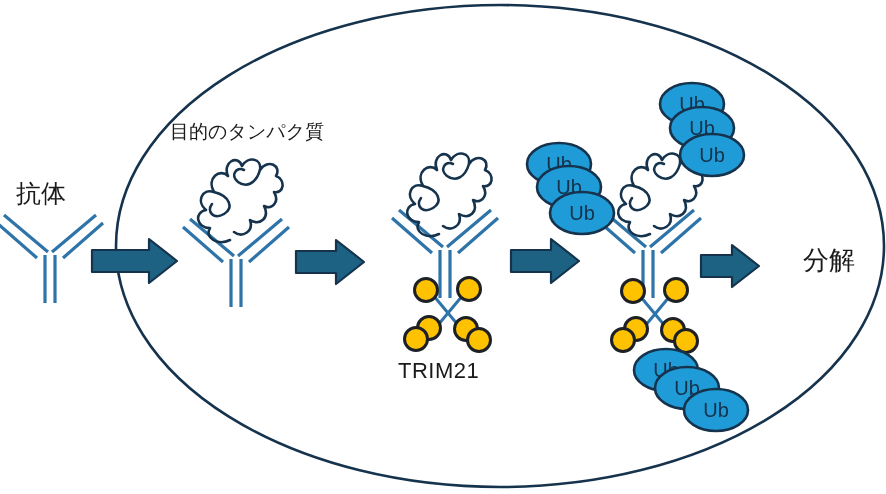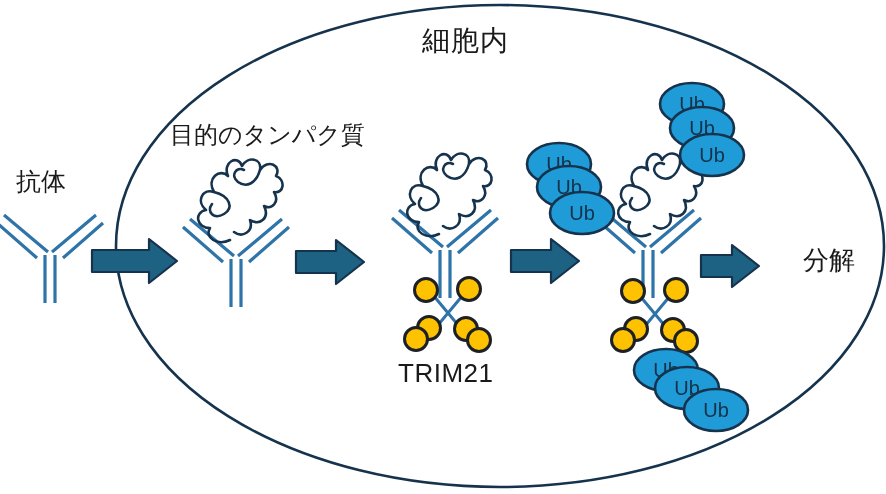--- a/index.html
+++ b/index.html
@@ -12,24 +12,24 @@
     overflow: hidden;
   }
   .canvas svg { position: absolute; left: 0; top: 0; }
   .label {
     position: absolute;
     color: var(--text, #1a1a1a);
     white-space: nowrap;
     line-height: 1.1;
     font-family: "Liberation Sans", sans-serif;
   }
-  .lbl-antibody        { left: 16px;  top: 168px; font-size: 25px; }
+  .lbl-antibody        { left: 16px;  top: 180px; font-size: 25px; }
   .lbl-cell            { left: 422px; top: 26px;  font-size: 28px; letter-spacing: 1px; }
-  .lbl-target-protein  { left: 170px; top: 122px; font-size: 24px; }
-  .lbl-trim21          { left: 398px; top: 359px; font-size: 26px; letter-spacing: 0.5px; }
+  .lbl-target-protein  { left: 170px; top: 122px; font-size: 19px; }
+  .lbl-trim21          { left: 398px; top: 359px; font-size: 22px; letter-spacing: 0.5px; }
   .lbl-degradation     { left: 779px; top: 246px; font-size: 26px; margin-left: 24px; }
 
   .cell-membrane { fill: none; stroke: var(--outline, #16334d); stroke-width: 2.6; }
   .arrow { fill: var(--arrow-fill, #1d6183); stroke: var(--outline, #16334d); stroke-width: 2.2; stroke-linejoin: round; }
   .ab { fill: none; stroke: var(--antibody-blue, #2e74a8); stroke-width: 3.2; }
   .t21-line { fill: none; stroke: var(--antibody-blue, #2e74a8); stroke-width: 3; }
   .t21-dot { fill: var(--trim21-yellow, #fec200); stroke: var(--dot-outline, #1d2126); stroke-width: 3; }
   .protein { fill: none; stroke: var(--outline, #16334d); stroke-width: 2.6; stroke-linecap: round; stroke-linejoin: round; }
   .ub-shape { fill: var(--ub-fill, #1f9cd8); stroke: var(--outline, #16334d); stroke-width: 2.6; }
   .ub-text {
@@ -125,18 +125,17 @@
         <text class="ub-text" x="687" y="395">Ub</text>
       </g>
       <g>
         <ellipse class="ub-shape" cx="716" cy="410" rx="32" ry="21"></ellipse>
         <text class="ub-text" x="716" y="417">Ub</text>
       </g>
     </g>
   </svg>
 
   <div class="label lbl-antibody">抗体</div>
-  <div class="label lbl-cell">細胞内</div>
   <div class="label lbl-target-protein">目的のタンパク質</div>
   <div class="label lbl-trim21">TRIM21</div>
   <div class="label lbl-degradation">分解</div>
 
 </div>
 
 </body></html>

